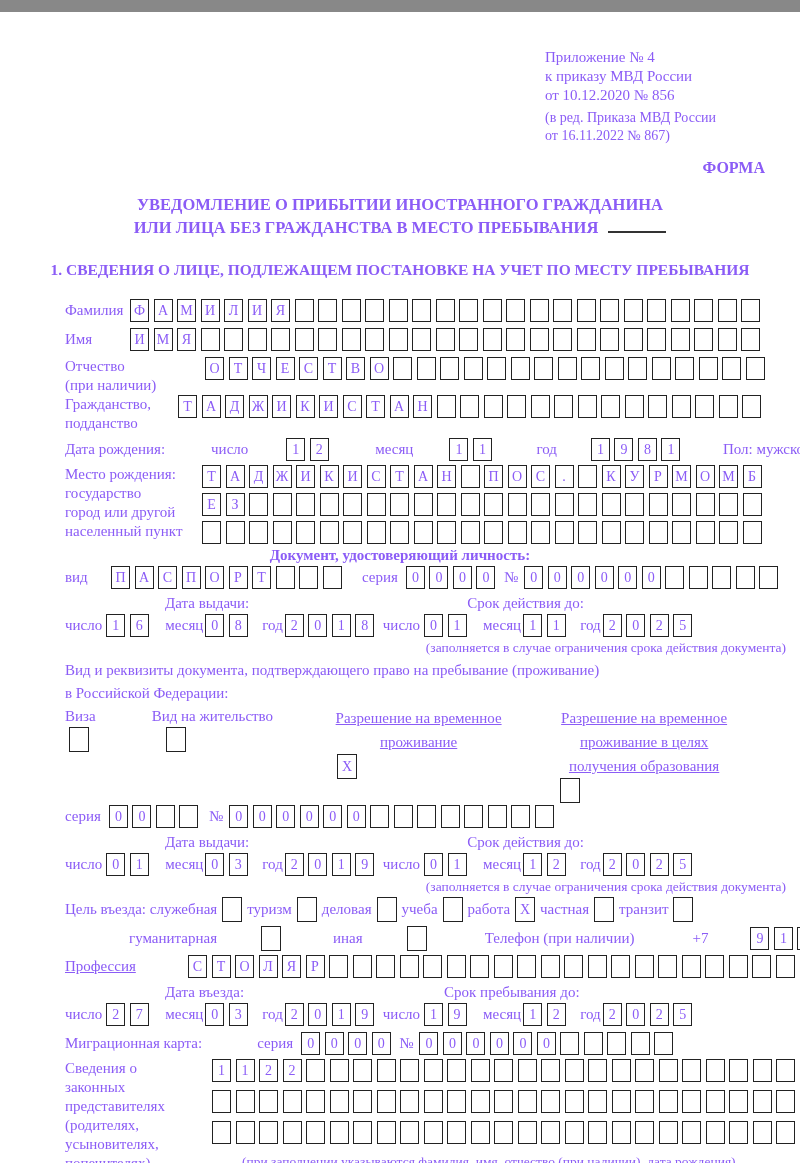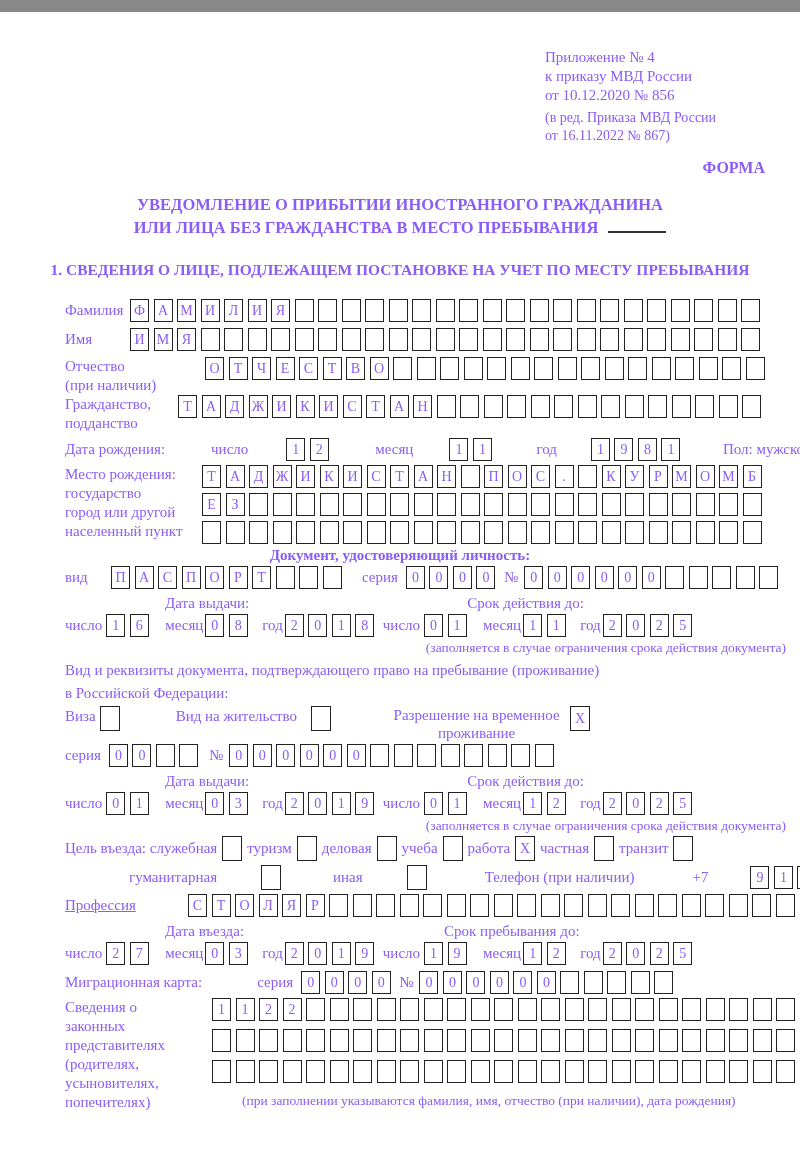--- a/index.html
+++ b/index.html
@@ -21,22 +21,22 @@
   .boxes{display:flex;flex:none;}
   .cbg{display:flex;flex:none;}
   .box{box-sizing:border-box;width:19px;height:23px;border:1.7px solid #222;margin-right:4.5px;
        display:flex;align-items:center;justify-content:center;font-size:14px;flex:none;}
   .cb{box-sizing:border-box;width:20px;height:25px;border:1.7px solid #222;
       display:flex;align-items:center;justify-content:center;font-size:14px;flex:none;}
   .doch{margin-top:3px;text-align:center;font-weight:bold;font-size:15px;}
   .dhead{display:flex;margin-left:65px;font-size:15px;margin-top:6px;}
   .note{font-size:13.5px;text-align:right;margin-right:14px;margin-top:3px;}
   .intro{margin-left:65px;font-size:15px;margin-top:6px;}
-  .opt{display:flex;align-items:flex-start;}
-  .optlbl{font-size:15px;line-height:18px;text-align:center;}
+  .opt{display:flex;align-items:flex-start;flex-direction:column;}
+  .optlbl{font-size:15px;line-height:24px;text-align:center;text-decoration:underline;}
   .w65{width:65px;flex:none;} .w46{width:46px;flex:none;} .w140{width:140px;flex:none;}
   .w113{width:113px;flex:none;} .w137{width:137px;flex:none;justify-content:center;} .w91{width:91px;flex:none;text-decoration:underline;} .w115{width:115px;flex:none;}
   .w175{width:175px;flex:none;} .w180{width:180px;flex:none;}
   .ml2{margin-left:2px;} .ml4{margin-left:4px;} .ml6{margin-left:6px;} .ml8{margin-left:8px;}
   .ml10{margin-left:10px;} .ml12{margin-left:12px;} .ml14{margin-left:14px;} .ml16{margin-left:16px;}
   .ml20{margin-left:20px;} .ml24{margin-left:24px;} .ml26{margin-left:26px;}
   .mt2{margin-top:2px;} .mt3{margin-top:3px;} .mt4{margin-top:4px;gap:32px;} .mt5{margin-top:5px;}
   .mt6{margin-top:6px;} .mt8{margin-top:8px;} .mt20{margin-top:20px;}
   .prow{display:flex;align-items:center;margin-left:65px;gap:5px;font-size:15px;text-align:center;}
 </style>
@@ -413,20 +413,26 @@
       <span class="cbg ml14">
           <span class="cb"></span>
         </span>
     </span>
     <span class="opt ml26">
       <span class="optlbl w175">Разрешение на временное проживание</span>
       <span class="cbg ml6">
           <span class="cb">X</span>
         </span>
     </span>
+    <span class="opt ml16">
+      <span class="optlbl w180">Разрешение на временное проживание в целях получения образования</span>
+      <span class="cbg ml6">
+          <span class="cb"></span>
+        </span>
+    </span>
   </div>
 
   <div class="row mt2">
     <span class="lbl">серия</span>
     <span class="boxes ml8">
         <span class="box">0</span>
         <span class="box">0</span>
         <span class="box"></span>
         <span class="box"></span>
       </span>

